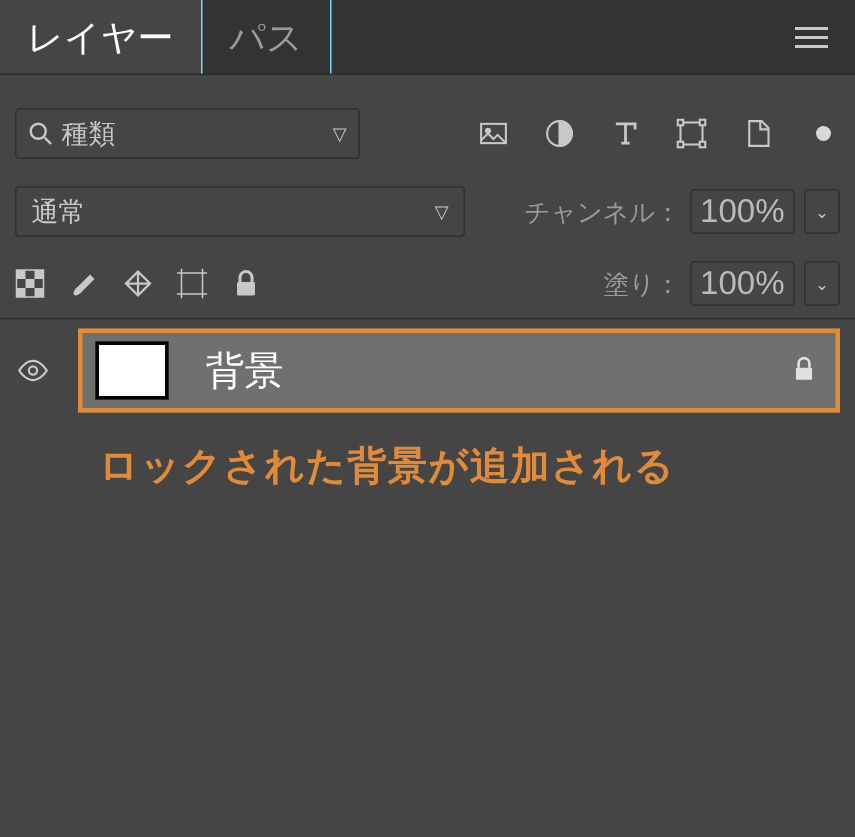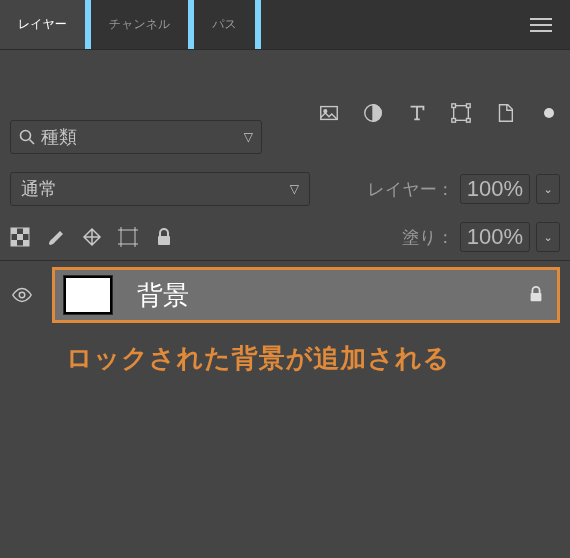--- a/index.html
+++ b/index.html
@@ -17,22 +17,22 @@
     background: #333333;
     display: flex;
     align-items: stretch;
     border-bottom: 1px solid #2a2a2a;
   }
   .tab {
     padding: 16px 18px;
     display: flex;
     align-items: center;
     color: #9a9a9a;
-    font-size: 12px;
-    border-right: 6px solid #7dd3fc;
+    font-size: 24px;
+    border-right: 1px solid #7dd3fc;
     cursor: pointer;
   }
   .tab.active {
     background: #454545;
     color: #ffffff;
   }
   .menu-icon {
     margin-left: auto;
     padding: 0 18px;
     display: flex;
@@ -46,23 +46,22 @@
     gap: 10px;
   }
   .filter-row { padding-top: 22px; }
   .search {
     display: flex;
     align-items: center;
     border: 1px solid #303030;
     border-radius: 3px;
     background: #454545;
     height: 34px;
-    width: 252px;
+    width: 230px;
     padding: 0 8px;
-    margin-top: 48px;
   }
   .search svg { fill: #c8c8c8; }
   .search-text { color: #c8c8c8; font-size: 18px; margin-left: 6px; flex:1; }
   .chev { color: #c8c8c8; font-size: 12px; }
   .filter-icons {
     margin-left: auto;
     display: flex;
     gap: 22px;
     align-items: center;
     padding-right: 6px;
@@ -154,23 +153,20 @@
   }
 </style>
 </head>
 <body>
 
 <div class="tabbar">
   <div class="tab active">
       <span>レイヤー</span>
     </div>
   <div class="tab">
-      <span>チャンネル</span>
-    </div>
-  <div class="tab">
       <span>パス</span>
     </div>
   <div class="menu-icon">
     <svg width="22" height="16" viewBox="0 0 22 16">
         <path d="M0 2h22M0 8h22M0 14h22" stroke="#c8c8c8" stroke-width="2"></path>
       </svg>
   </div>
 </div>
 
 <div class="row filter-row">
@@ -209,21 +205,21 @@
     <div class="dot-indicator"></div>
   </div>
 </div>
 
 <div class="row blend-row">
   <div class="blend-select">
     <span>通常</span>
     <span class="chev">▽</span>
   </div>
   <div class="pct-group">
-    <span class="rlabel">レイヤー：</span>
+    <span class="rlabel">チャンネル：</span>
     <span class="pct-box">100%</span>
     <span class="pct-chev">⌄</span>
   </div>
 </div>
 
 <div class="row lock-row">
   <div class="lock-icons">
     <svg viewBox="0 0 20 20">
         <rect x="1" y="1" width="18" height="18" fill="none" stroke="#c8c8c8"></rect>
         <rect x="1" y="1" width="6" height="6" fill="#c8c8c8"></rect>

